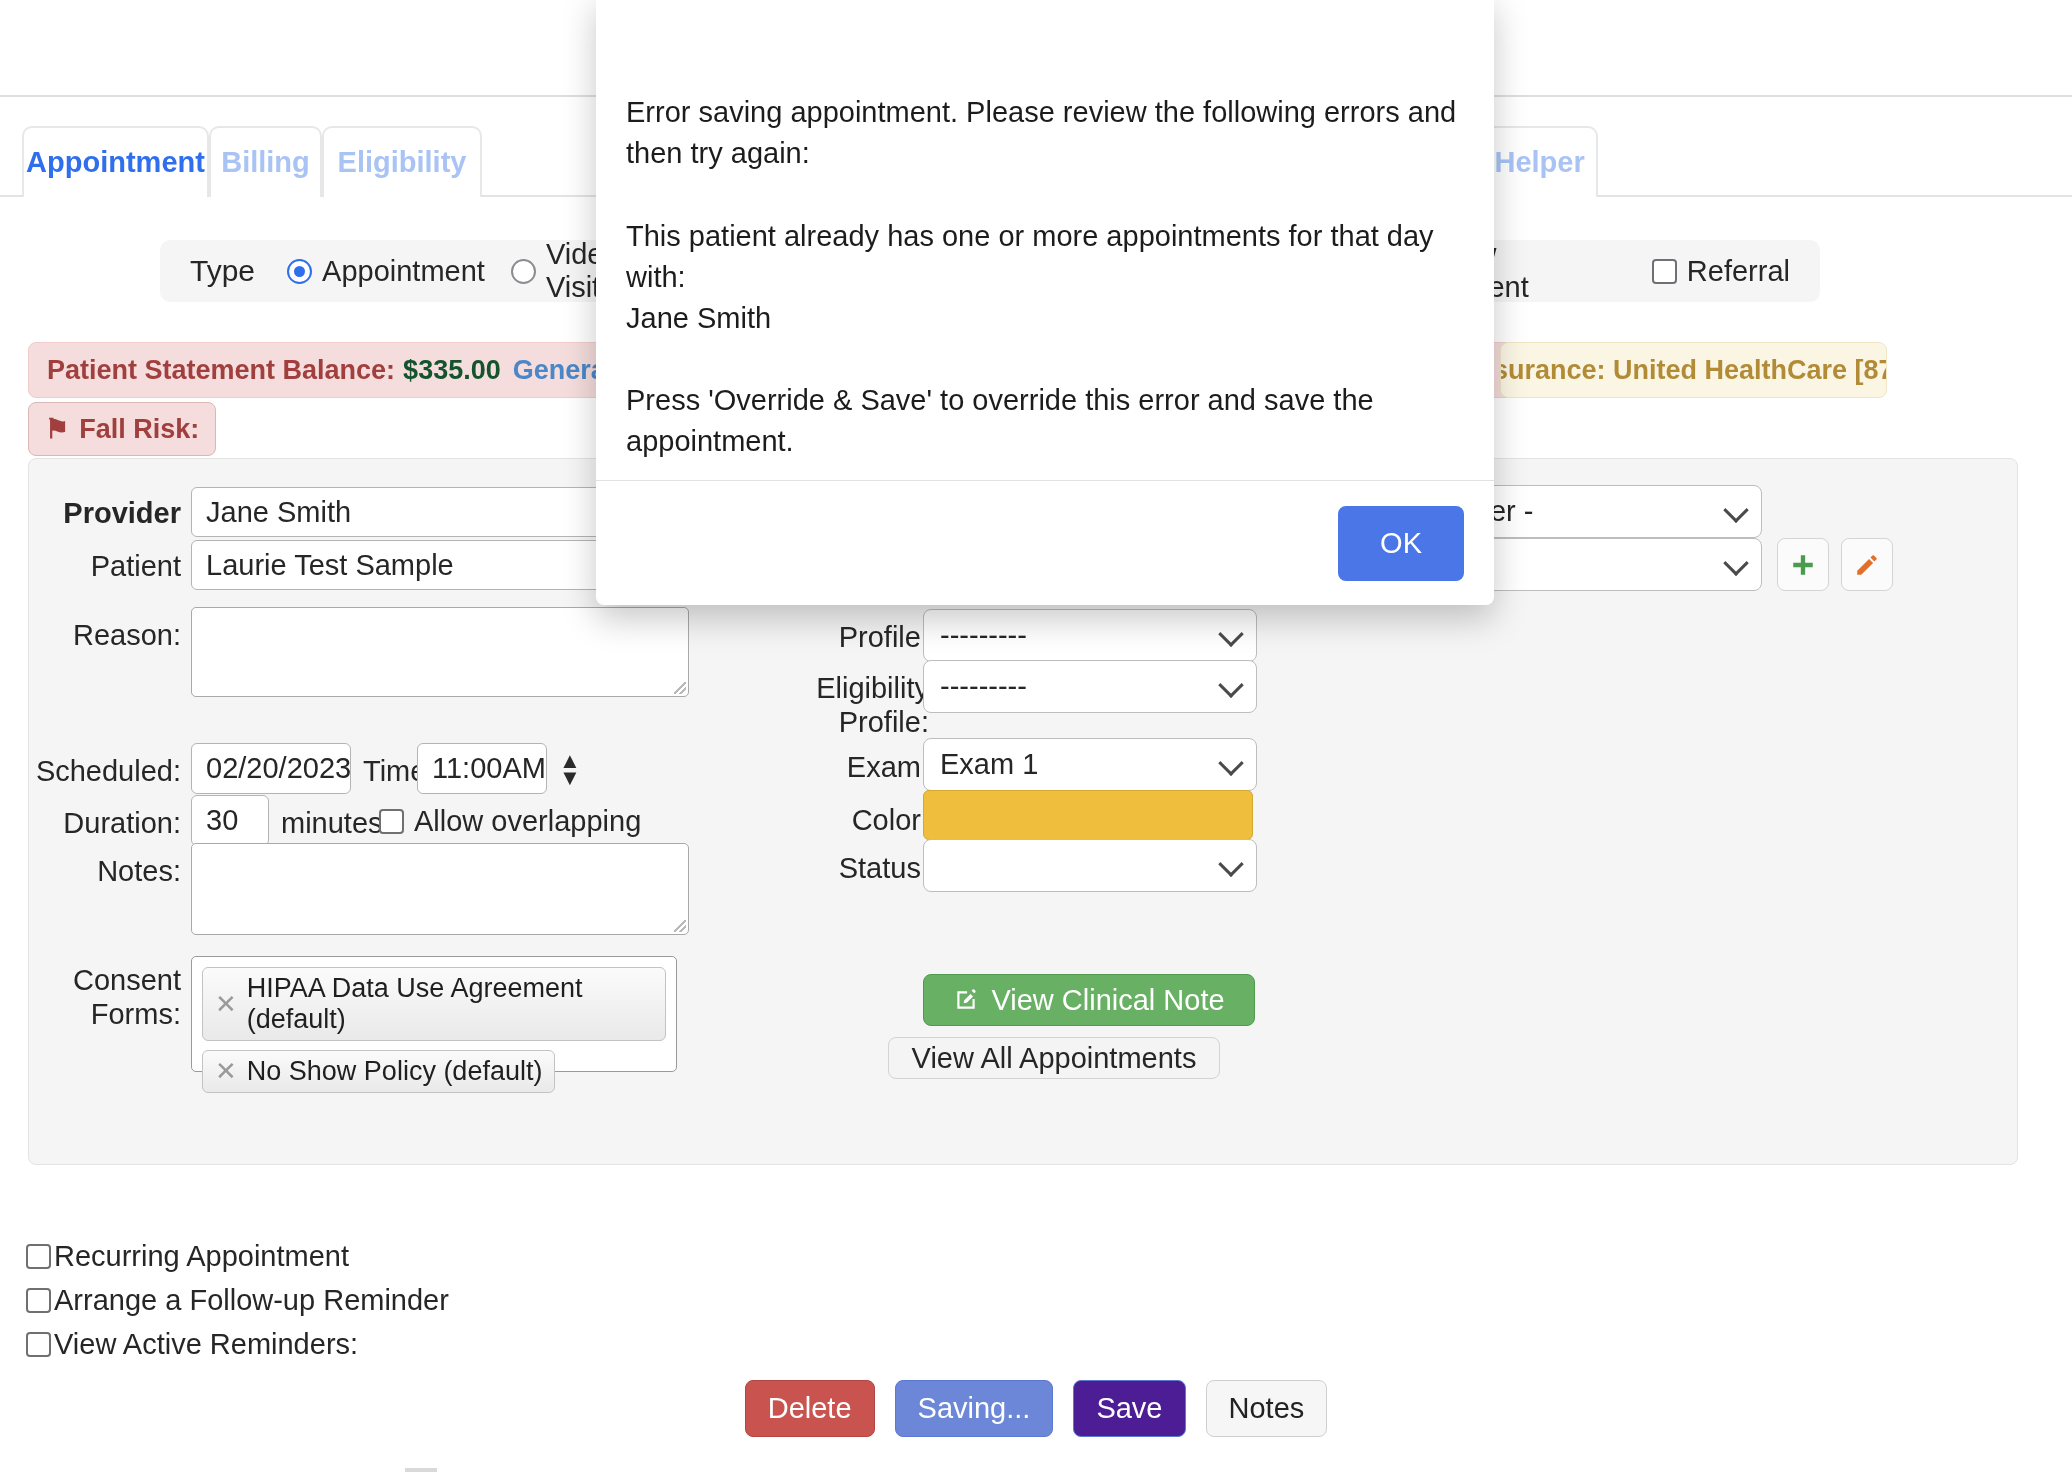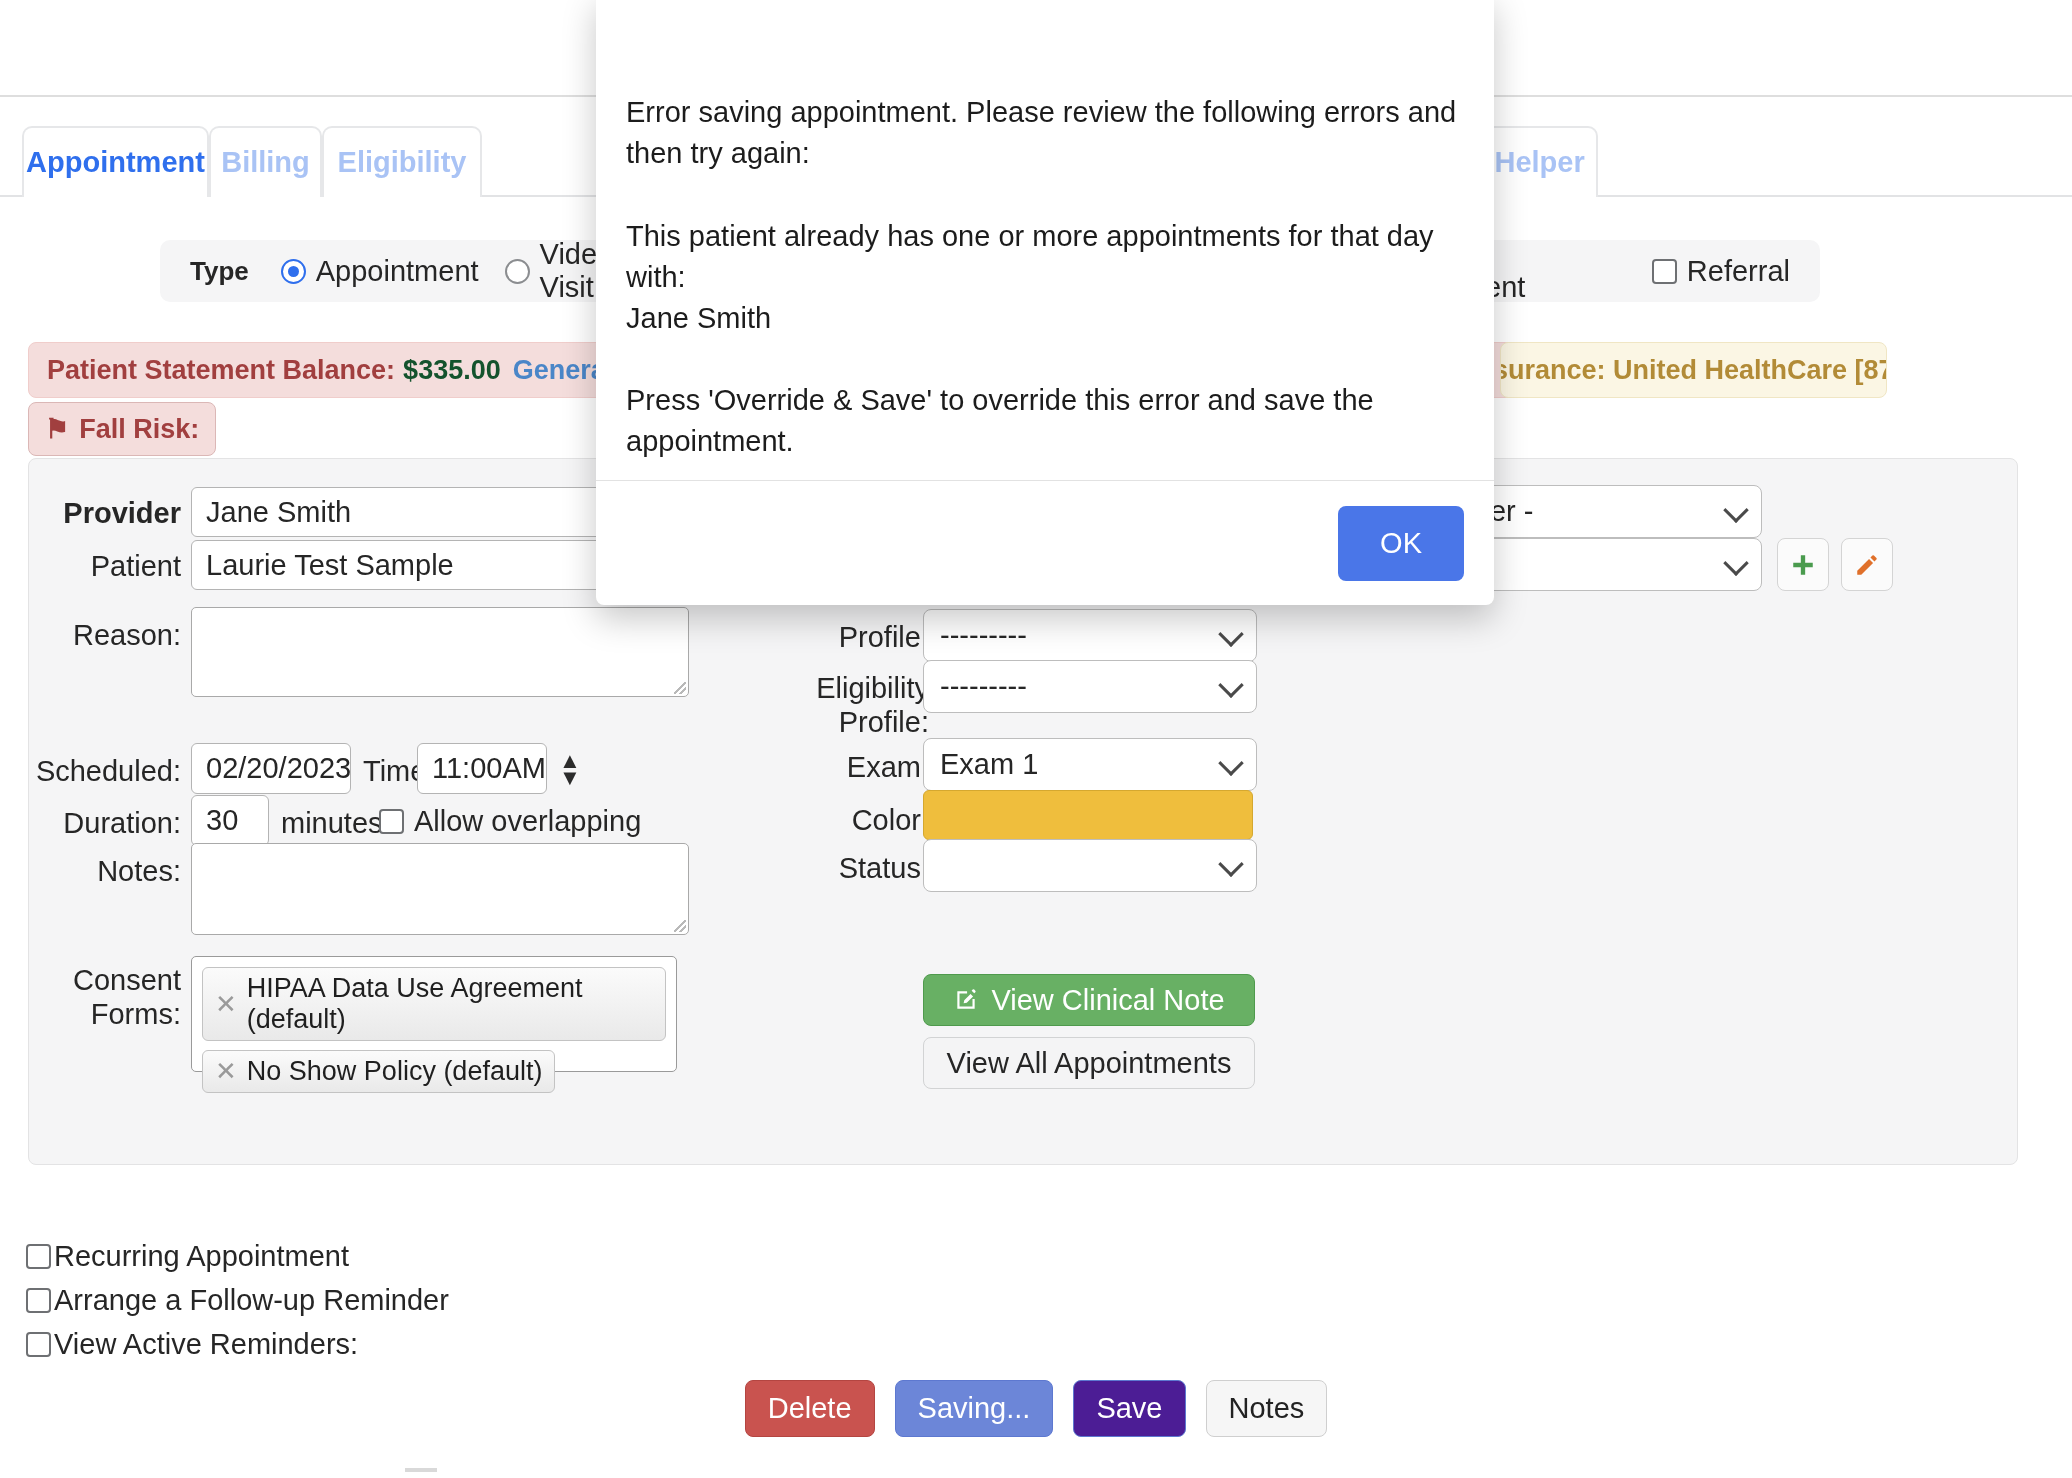--- a/index.html
+++ b/index.html
@@ -33,21 +33,21 @@
     padding: 0 20px; white-space: nowrap;
   }
   .tab.active { color: #2f6fed; border-color: #e6e7e9; background:#fff; z-index:3;}
 
   
   .type-row {
     position: absolute; left: 160px; top: 240px; width: 1660px; height: 62px;
     display: flex; align-items: center; gap: 26px;
     background: #f5f5f6; border-radius: 10px; padding: 0 30px;
   }
-  .type-label { font-size: 26px; font-weight: bold; color: #262626; margin-right: 6px;}
+  .type-label { font-size: 30px; font-weight: normal; color: #262626; margin-right: 6px;}
   .radio-item, .check-item { display: flex; align-items: center; gap: 10px; font-size: 29px; color: #262626; }
   .radio {
     width: 25px; height: 25px; border-radius: 50%;
     border: 2px solid #8b8d90; background: #fff; position: relative; flex: none;
   }
   .radio.checked { border-color: #2f6fed; background: #fff; }
   .radio.checked::after {
     content: ""; position: absolute; left: 5px; top: 5px;
     width: 11px; height: 11px; border-radius: 50%; background: #2f6fed;
   }
@@ -345,21 +345,21 @@
       </div>
     </div>
 
     <div class="btn-green" style="left:894px;top:515px;width:332px;height:52px;">
       <svg width="26" height="26" viewBox="0 0 24 24" style="flex:none;">
         <path d="M4 4h9v2H6v12h12v-7h2v9H4z" fill="#fff"></path>
         <path d="M20.6 3.4l-1-1a1 1 0 00-1.4 0l-1 1 2.4 2.4 1-1a1 1 0 000-1.4zM10.4 12.2l-.6 2.9 2.9-.6 5.8-5.8-2.3-2.3z" fill="#fff"></path>
       </svg>
       <span>View Clinical Note</span>
     </div>
-    <div class="btn-plain" style="left:894px;top:578px;width:332px;height:52px;">
+    <div class="btn-plain" style="left:859px;top:578px;width:332px;height:42px;">
       <span>View All Appointments</span>
     </div>
   </div>
 
   <div class="bottom-checks">
     <label class="row">
       <span class="cbox"></span>
       <span>Recurring Appointment</span>
     </label>
     <label class="row">

